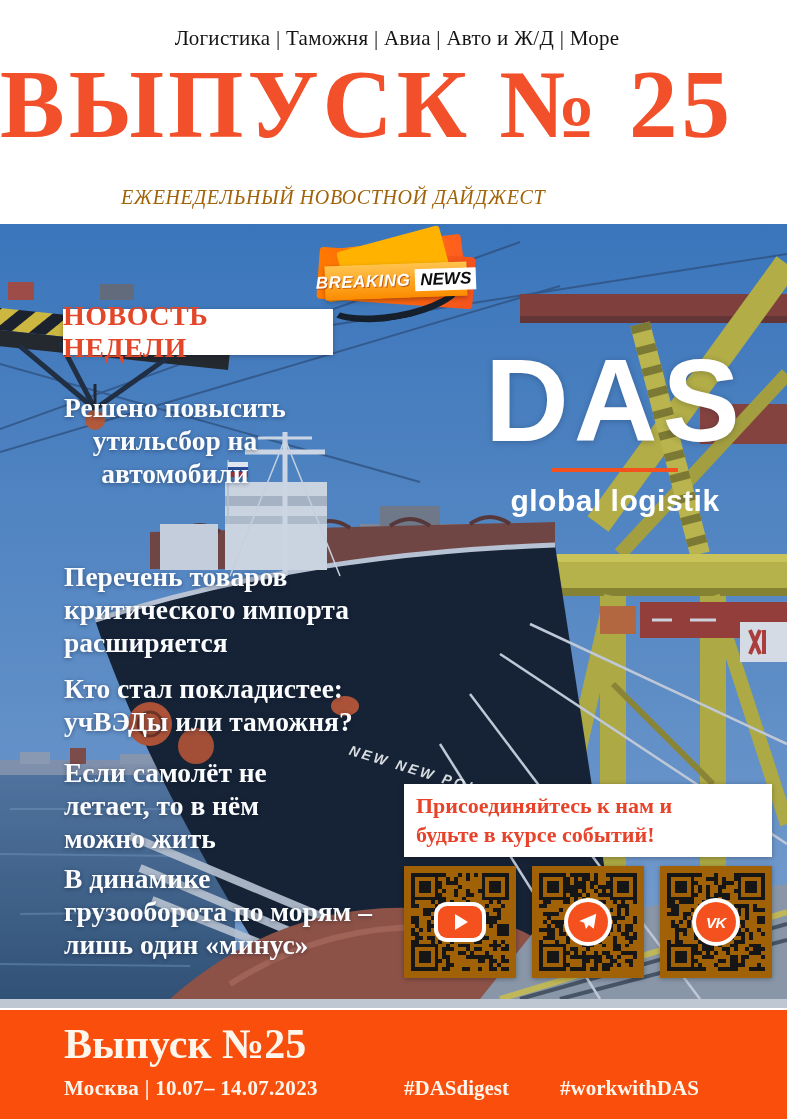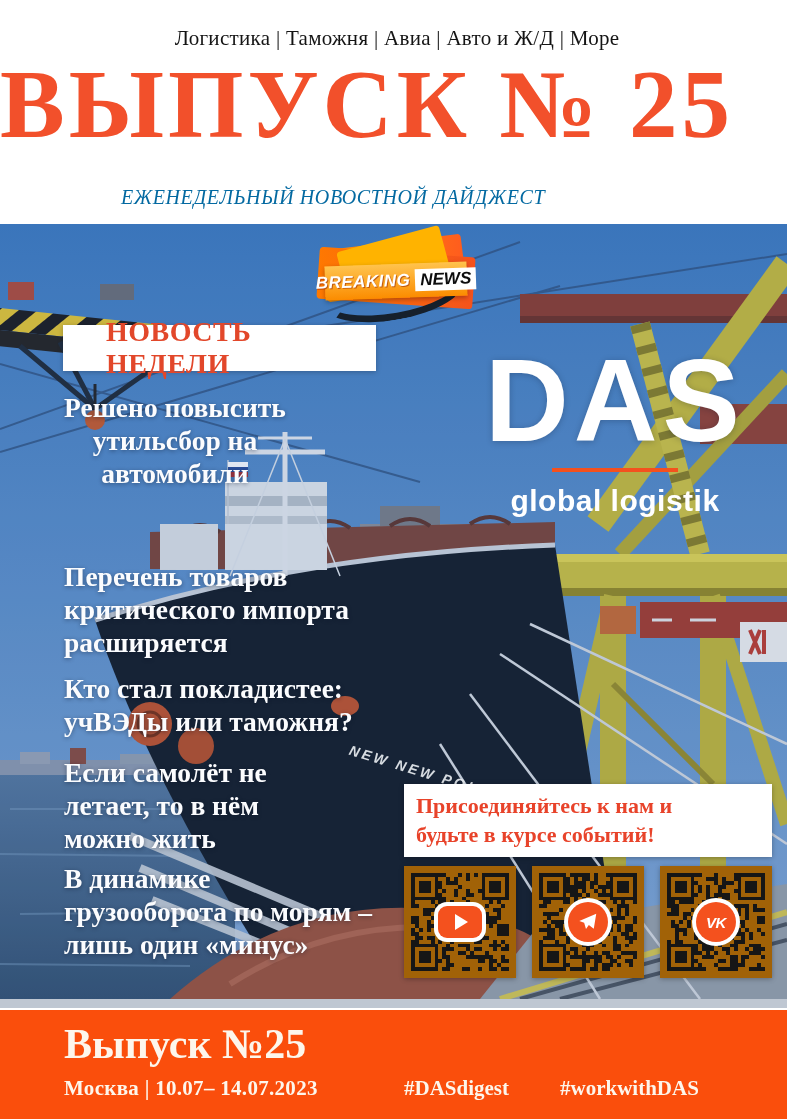--- a/index.html
+++ b/index.html
@@ -5,21 +5,21 @@
   html,body{margin:0;padding:0;background:#ffffff;}
   .page{position:relative;width:794px;height:1119px;background:#ffffff;overflow:hidden;
         font-family:"Liberation Serif",serif;}
 
   
   .categories{position:absolute;top:26px;left:0;width:794px;text-align:center;
     font-size:21px;color:#141414;letter-spacing:.3px;}
   .main-title{position:absolute;top:54px;left:0;width:794px;
     font-size:97px;font-weight:700;line-height:1.05;color:#F2502B;letter-spacing:4px;white-space:nowrap;}
   .subtitle{position:absolute;top:186px;left:121px;font-size:20px;font-style:italic;
-    color:#0369a1;letter-spacing:.6px;}
+    color:#a16207;letter-spacing:.6px;}
 
   
   .photo{position:absolute;left:0;top:224px;width:787px;height:775px;overflow:hidden;z-index:0;}
   .photo svg{position:absolute;left:0;top:0;}
   .photo-tint{position:absolute;inset:0;background:rgba(47,90,160,0.15);}
   .photo-divider{position:absolute;left:0;top:999px;width:787px;height:9px;background:#BFC7D2;z-index:1;}
 
   
   .ovl{position:absolute;z-index:2;}
 
@@ -33,22 +33,22 @@
     border-bottom-color:#16202C;border-radius:50%;transform:rotate(-10deg);}
   .bn-bar{position:absolute;left:5px;right:5px;top:26px;height:34px;display:flex;align-items:center;
     justify-content:center;gap:5px;background:linear-gradient(180deg,#FFC34D,#FB8C00);
     transform:rotate(-2deg);box-shadow:0 2px 5px rgba(0,0,0,.3);}
   .bn-word1{font-family:"Liberation Sans",sans-serif;font-style:italic;font-weight:800;font-size:17px;
     color:#ffffff;letter-spacing:.5px;text-shadow:1px 1px 0 rgba(140,30,0,.55);}
   .bn-word2{font-family:"Liberation Sans",sans-serif;font-style:italic;font-weight:800;font-size:17px;
     color:#0d0d0d;background:#ffffff;padding:1px 5px;}
 
   
-  .news-week{left:63px;top:325px;width:270px;height:46px;background:#ffffff;display:flex;
-    align-items:center;justify-content:center;box-shadow:0 1px 5px rgba(0,0,0,.25);padding-left:43px;}
+  .news-week{left:63px;top:309px;width:270px;height:46px;background:#ffffff;display:flex;
+    align-items:center;justify-content:center;box-shadow:0 1px 5px rgba(0,0,0,.25);}
   .news-week span{font-size:28px;font-weight:700;color:#E2472A;letter-spacing:.5px;}
 
   
   .headline{left:64px;color:#FBFCFE;font-size:27.5px;font-weight:700;line-height:1.2;
     white-space:pre-line;text-shadow:0 1px 4px rgba(10,20,40,.45);}
   .h0{top:391px;text-align:center;} .h1{top:560px;} .h2{top:672px;} .h3{top:756px;} .h4{top:862px;}
 
   
   .ship-name{left:352px;top:742px;transform:rotate(17deg);transform-origin:left top;
     font-family:"Liberation Sans",sans-serif;font-style:italic;font-weight:700;font-size:14px;

